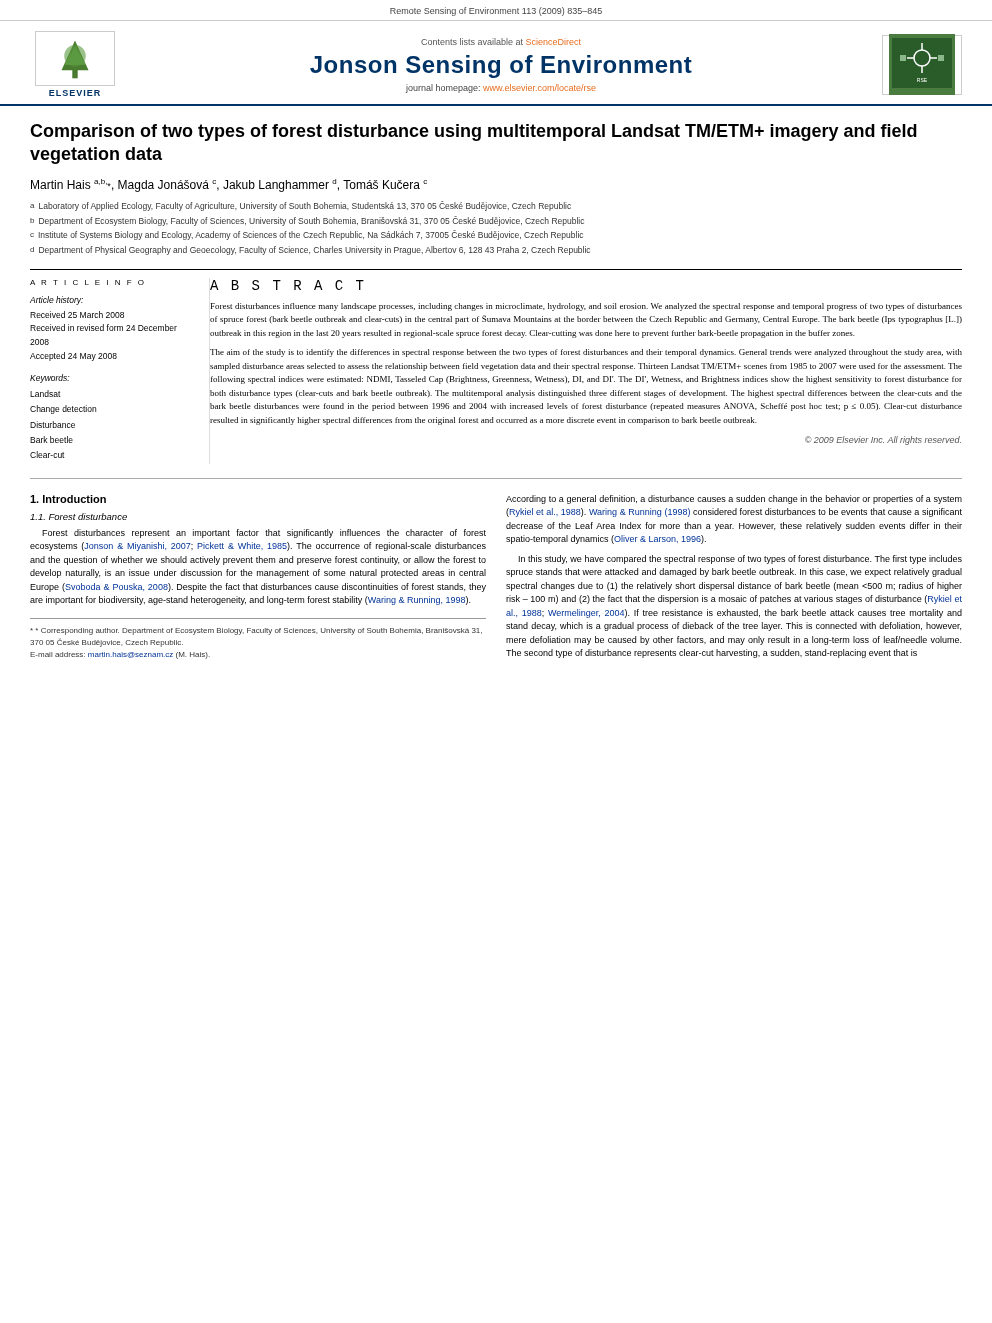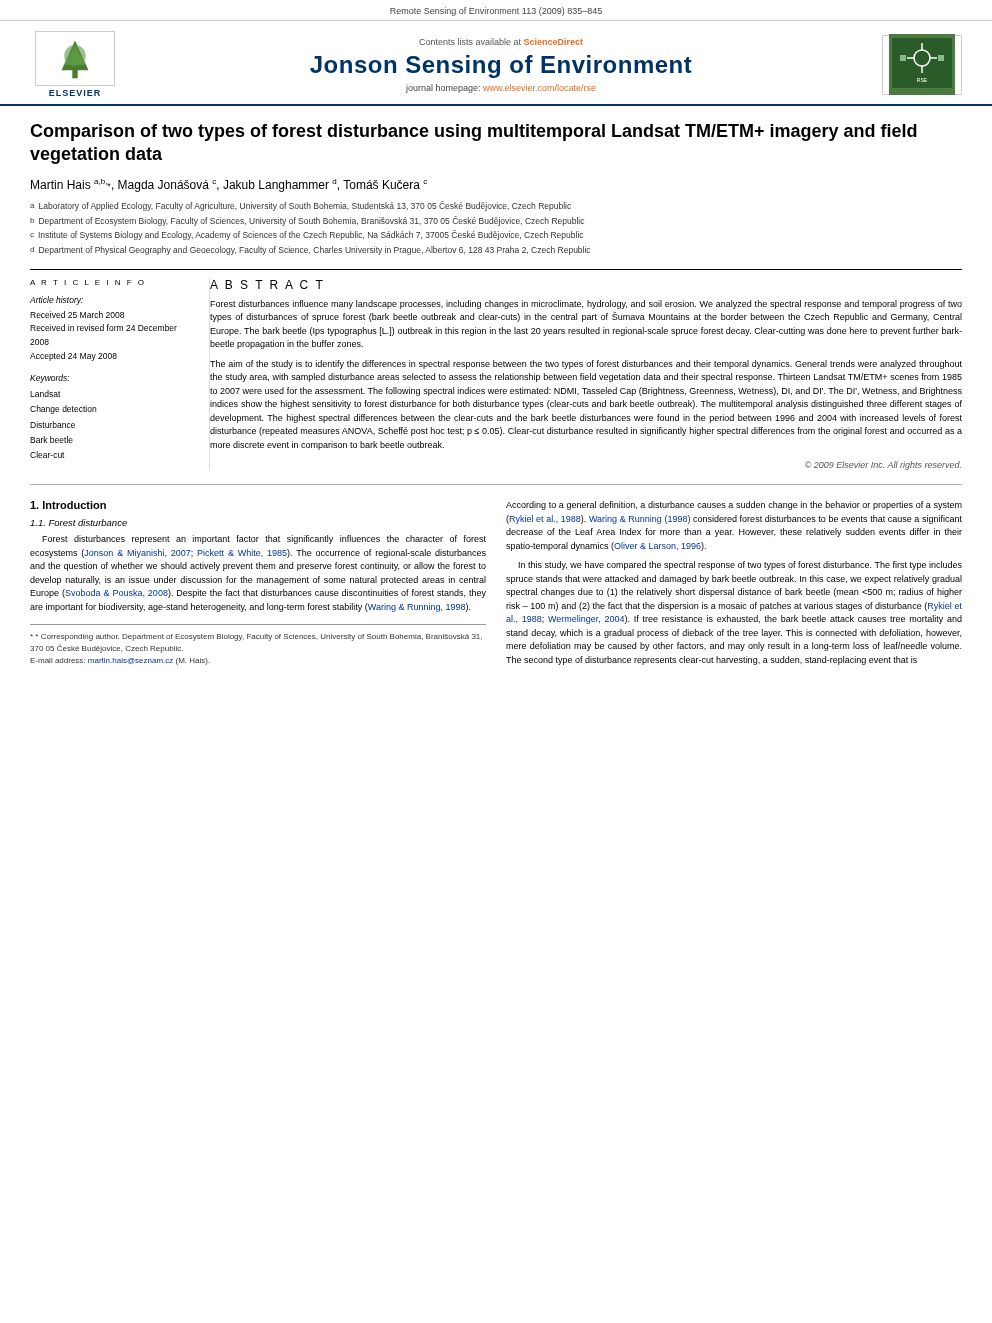--- a/index.html
+++ b/index.html
@@ -81,21 +81,21 @@
 
     .sciencedirect-line {
       font-size: 9px;
       color: #555;
       font-family: Arial, sans-serif;
       margin-bottom: 4px;
     }
 
     .sciencedirect-link {
       color: #e86d1f;
-      font-weight: bold;
+      font-weight: normal;
     }
 
     .journal-title {
       font-size: 24px;
       color: #003366;
       font-family: Arial, sans-serif;
       font-weight: bold;
       letter-spacing: 0.5px;
       margin-bottom: 4px;
     }
@@ -244,39 +244,40 @@
 
     .keywords-list {
       font-size: 8.5px;
       color: #000;
       line-height: 1.8;
       font-family: Arial, sans-serif;
     }
 
     
     .abstract-label {
-      font-size: 12px;
+      font-size: 14px;
       letter-spacing: 2px;
       color: #000;
       margin-bottom: 6px;
-      font-family: Liberation Sans, sans-serif;
+      font-family: Liberation Mono, monospace;
       text-transform: uppercase;
     }
 
     .abstract-text {
       font-size: 9px;
       color: #000;
       line-height: 1.5;
       text-align: justify;
       font-family: Arial, sans-serif;
     }
 
     .abstract-text p {
       margin-bottom: 6px;
       text-indent: 0;
+      font-family: Liberation Serif, serif;
     }
 
     .elsevier-rights {
       text-align: right;
       font-size: 9px;
       color: #555;
       font-family: Arial, sans-serif;
       margin-top: 8px;
       font-style: italic;
     }

